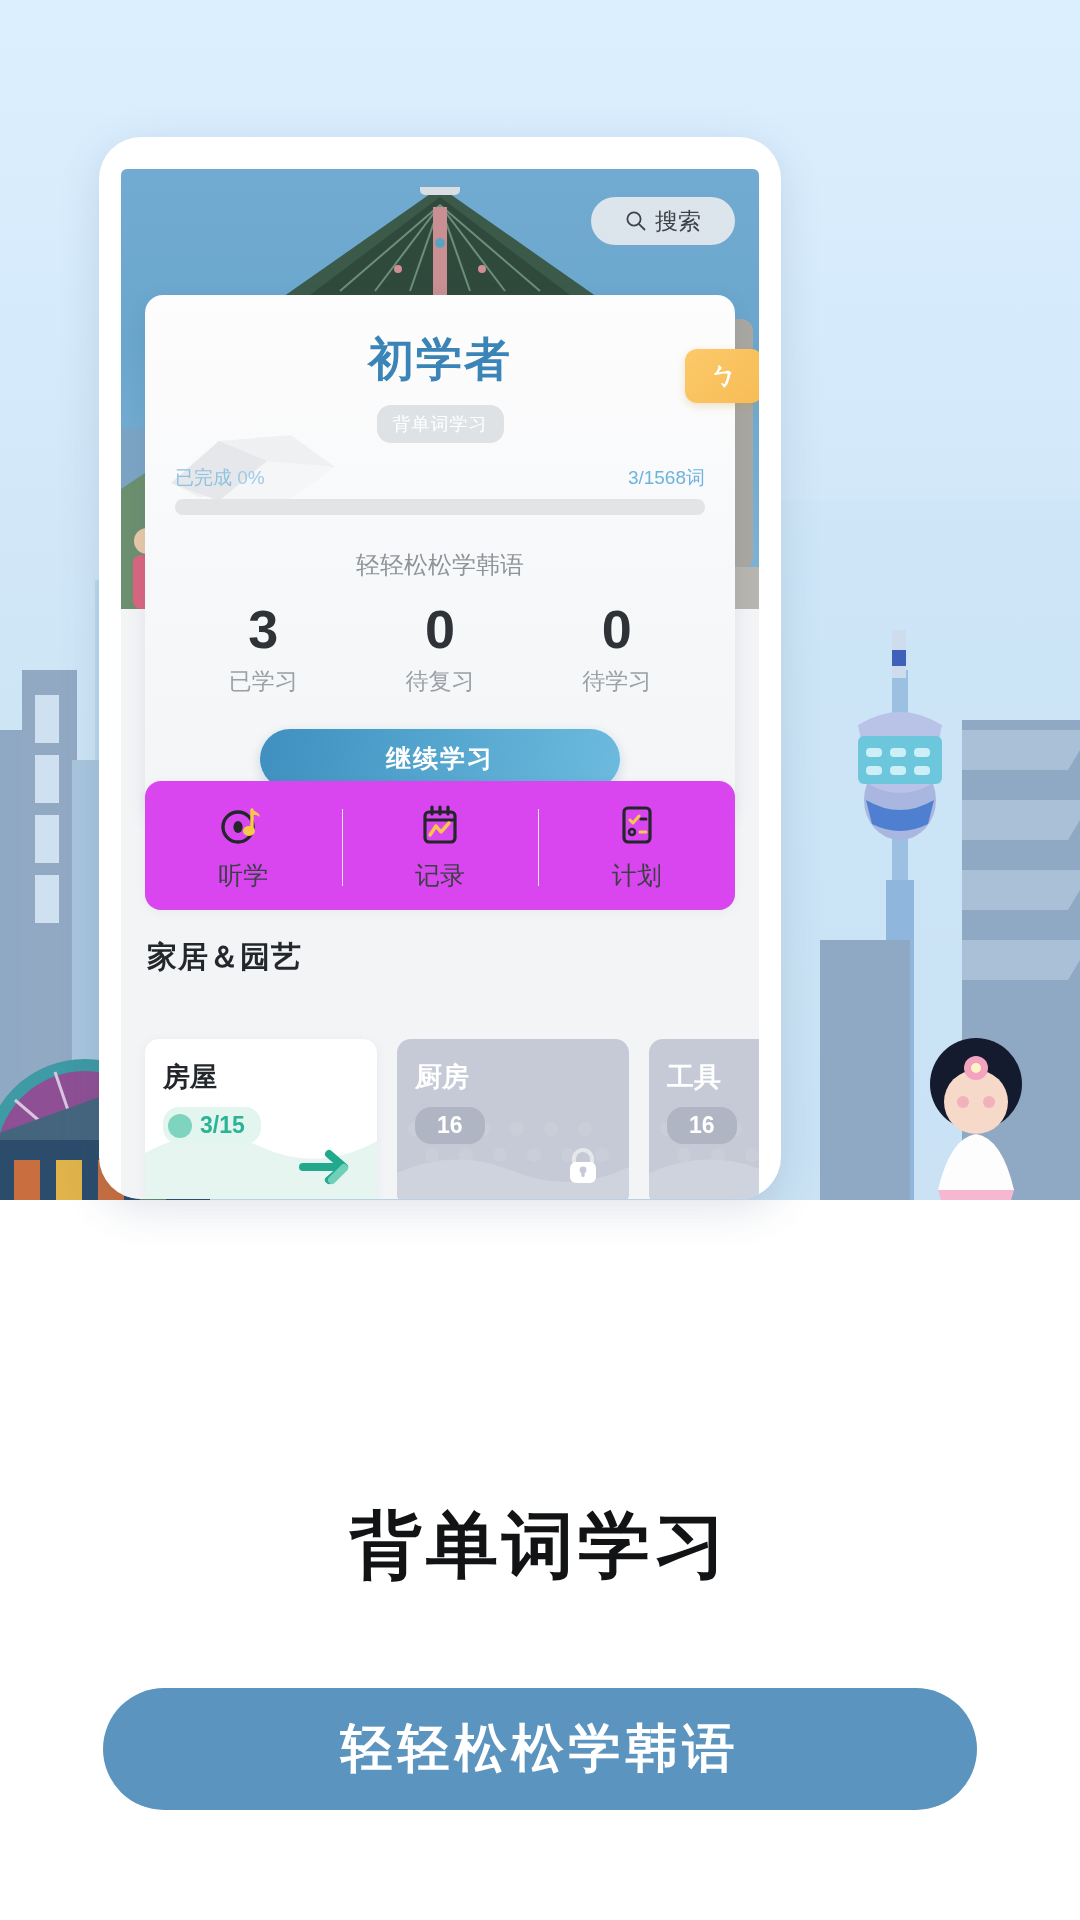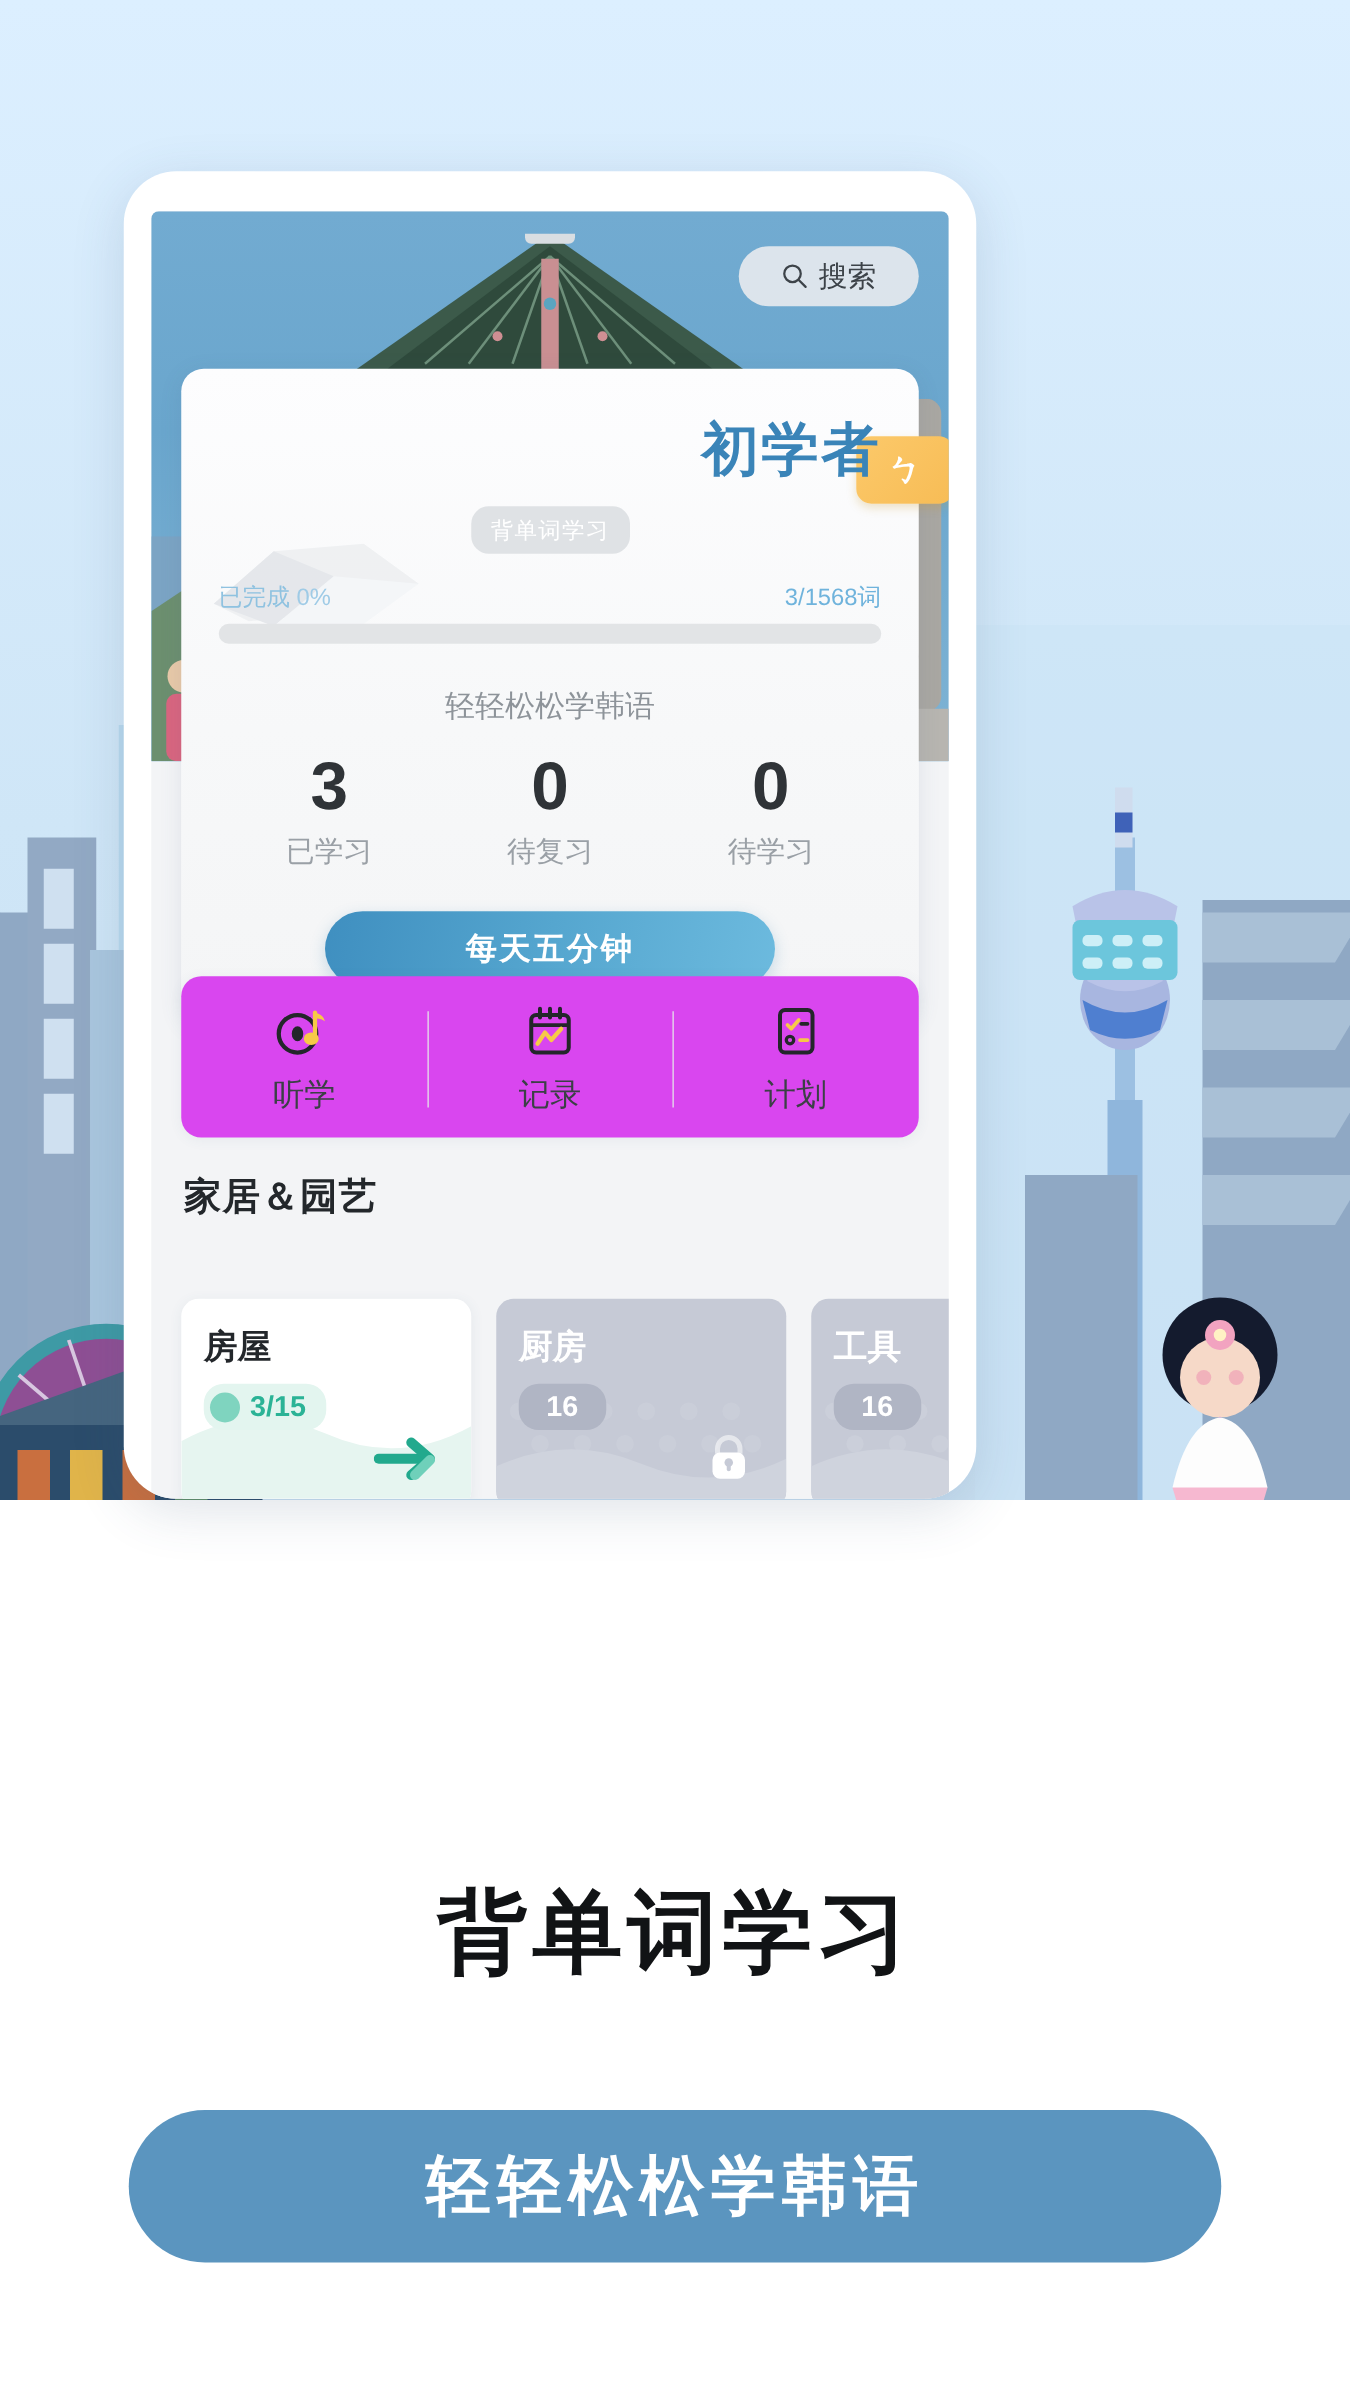--- a/index.html
+++ b/index.html
@@ -87,21 +87,21 @@
   .lang-tab {
     position: absolute; right: -28px; top: 54px;
     width: 78px; height: 54px;
     background: linear-gradient(135deg,#fcc96a 0%, #f7bc55 100%);
     border-radius: 12px;
     display: flex; align-items: center; justify-content: center;
     color: #ffffff; font-size: 27px; font-weight: 700;
     box-shadow: 0 3px 8px rgba(200,150,40,.25);
   }
   .card-title {
-    text-align: right; font-size: 46px; font-weight: 700;
+    text-align: center; font-size: 46px; font-weight: 700;
     color: #3a84b8; letter-spacing: 2px; position: relative; z-index: 2;
   }
   .card-badge-row { text-align: center; margin-top: 14px; position: relative; z-index: 2; }
   .card-badge {
     display: inline-block; background: #dfe2e5; color: #ffffff;
     font-size: 18px; padding: 7px 16px; border-radius: 14px; letter-spacing: 1px;
   }
   .prog-row {
     display: flex; justify-content: space-between; align-items: flex-end;
     margin-top: 22px; font-size: 19px; position: relative; z-index: 2; text-align: center;
@@ -376,21 +376,21 @@
         <div class="stat">
           <div class="stat-num">0</div>
           <div class="stat-lab">待复习</div>
         </div>
         <div class="stat">
           <div class="stat-num">0</div>
           <div class="stat-lab">待学习</div>
         </div>
       </div>
 
-      <button class="continue-btn">每天五分钟</button>
+      <button class="continue-btn">继续学习</button>
     </div>
 
     <div class="quick">
       <div class="quick-item">
         <svg width="48" height="44" viewBox="0 0 48 44">
           <circle cx="19" cy="24" r="15" fill="none" stroke="#23262a" stroke-width="3.4"></circle>
           <ellipse cx="19" cy="24" rx="4.6" ry="6" fill="#23262a"></ellipse>
           <path d="M31,9 L31,27" stroke="#f6c council" stroke-width="0"></path>
           <path d="M33,7 L33,26" stroke="#f7c948" stroke-width="3.4" stroke-linecap="round"></path>
           <path d="M33,7 q7,2 8,7 q-4,-3 -8,-2 z" fill="#f7c948"></path>

